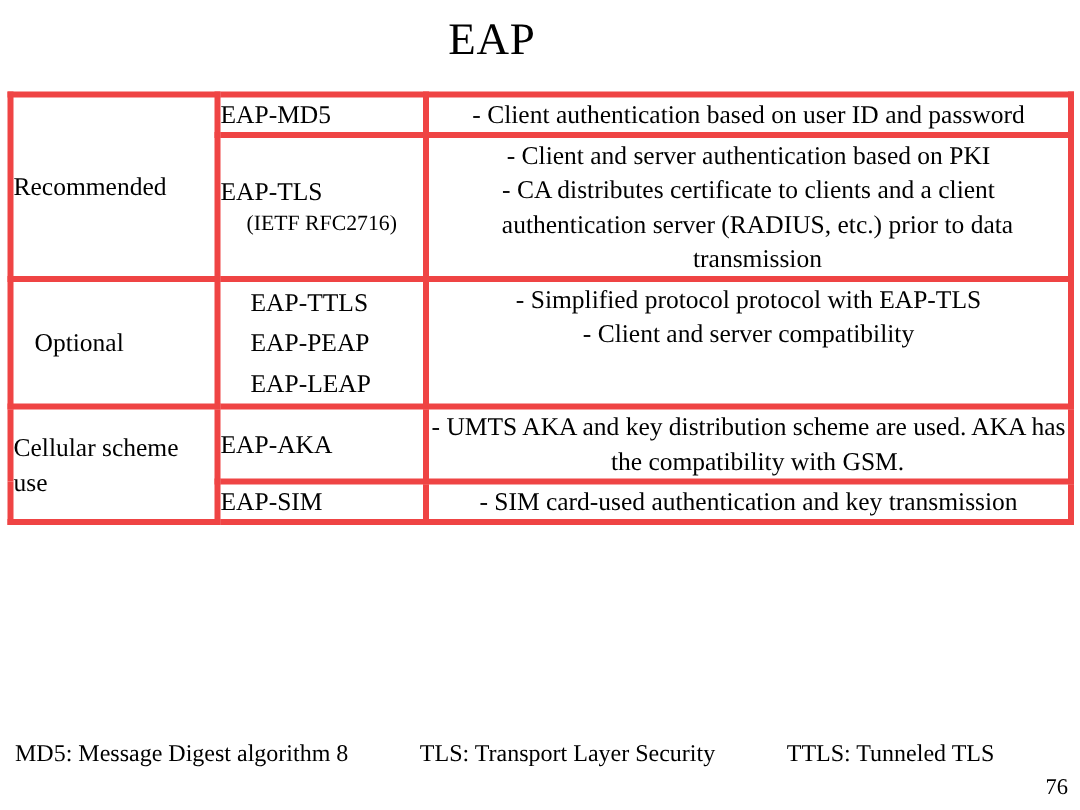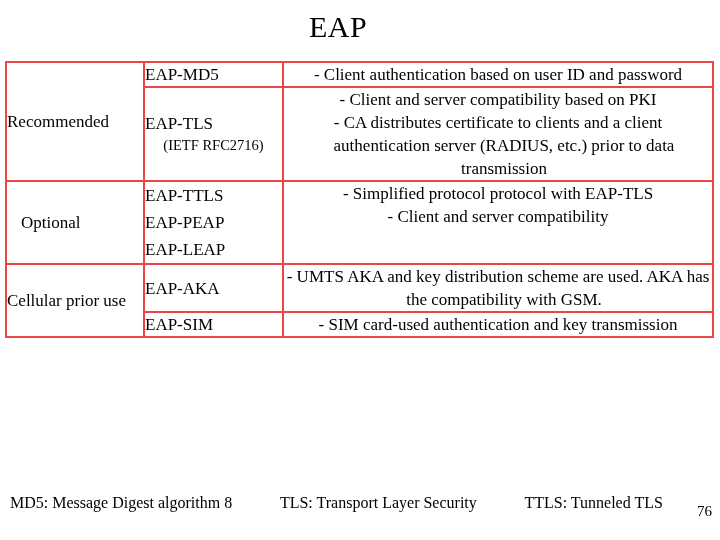--- a/index.html
+++ b/index.html
@@ -13,39 +13,39 @@
     position: relative;
     overflow: hidden;
     font-family: "Liberation Serif", "DejaVu Serif", serif;
     color: #000000;
   }
 
   
   .slide-title {
     position: absolute;
     top: 8px;
-    left: 12px;
+    left: 2px;
     width: 652px;
     text-align: center;
     font-size: 30px;
     line-height: 38px;
     letter-spacing: 0.5px;
   }
 
   
   .eap-table {
     position: absolute;
     left: 5px;
     top: 61px;
     width: 707px;
     border-collapse: collapse;
     table-layout: fixed;
   }
   .eap-table td {
-    border: 2px solid #ef4444;
+    border: 4px solid #ef4444;
     padding: 0;
     vertical-align: middle;
     font-size: 17px;
     line-height: 23px;
   }
 
   
   .col-cat   { width: 138px; }
   .col-proto { width: 139px; }
   .col-desc  { width: 430px; }
@@ -61,20 +61,21 @@
     padding: 6px 4px 6px 10px;
   }
   .proto-line { white-space: nowrap; }
   .proto-line.small {
     font-size: 14.5px;
     line-height: 21px;
     text-align: center;
   }
   .proto-stack .proto-line {
     line-height: 27px;
+    margin-left: 20px;
   }
 
   .desc-cell {
     padding: 7px 5px 7px 10px;
   }
   .desc-line {
     padding-left: 12px;
     text-indent: -12px;
     white-space: normal;
     text-align: center;
@@ -91,21 +92,21 @@
     font-size: 16px;
     line-height: 20px;
     white-space: pre;
   }
   .legend-line { display: block; height: 20px; }
 
   
   .page-number {
     position: absolute;
     right: 8px;
-    bottom: 20px;
+    bottom: 6px;
     font-size: 15px;
     line-height: 17px;
   }
 </style>
 </head>
 <body>
 
 <div class="slide-title">EAP</div>
 
 <table class="eap-table">
@@ -127,21 +128,21 @@
         <div class="desc-line">- Client authentication based on user ID and password</div>
       </td>
     </tr>
 
     <tr>
       <td class="proto-cell">
         <div class="proto-line">EAP-TLS</div>
         <div class="proto-line small">(IETF  RFC2716)</div>
       </td>
       <td class="desc-cell">
-        <div class="desc-line">- Client and server compatibility based on PKI</div>
+        <div class="desc-line">- Client and server authentication based on PKI</div>
         <div class="desc-line">- CA distributes certificate to clients and a client authentication server (RADIUS, etc.) prior to data transmission</div>
       </td>
     </tr>
 
     <tr>
       <td class="cat-cell indent">
         <span>Optional</span>
       </td>
       <td class="proto-cell proto-stack">
         <div class="proto-line">EAP-TTLS</div>
@@ -149,21 +150,21 @@
         <div class="proto-line">EAP-LEAP</div>
       </td>
       <td class="desc-cell nowrap" style="vertical-align:top;">
         <div class="desc-line">- Simplified protocol protocol with EAP-TLS</div>
         <div class="desc-line">- Client and server compatibility</div>
       </td>
     </tr>
 
     <tr>
       <td class="cat-cell" rowspan="2">
-        <span>Cellular prior use</span>
+        <span>Cellular scheme use</span>
       </td>
       <td class="proto-cell">
         <div class="proto-line">EAP-AKA</div>
       </td>
       <td class="desc-cell">
         <div class="desc-line">- UMTS AKA and key distribution scheme are used. AKA has the compatibility with GSM.</div>
       </td>
     </tr>
 
     <tr>

